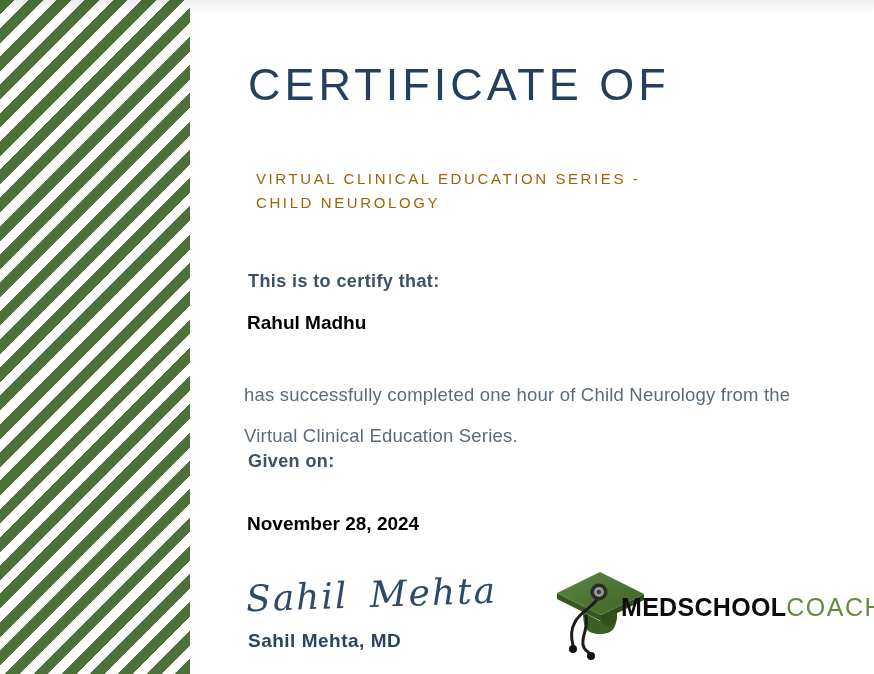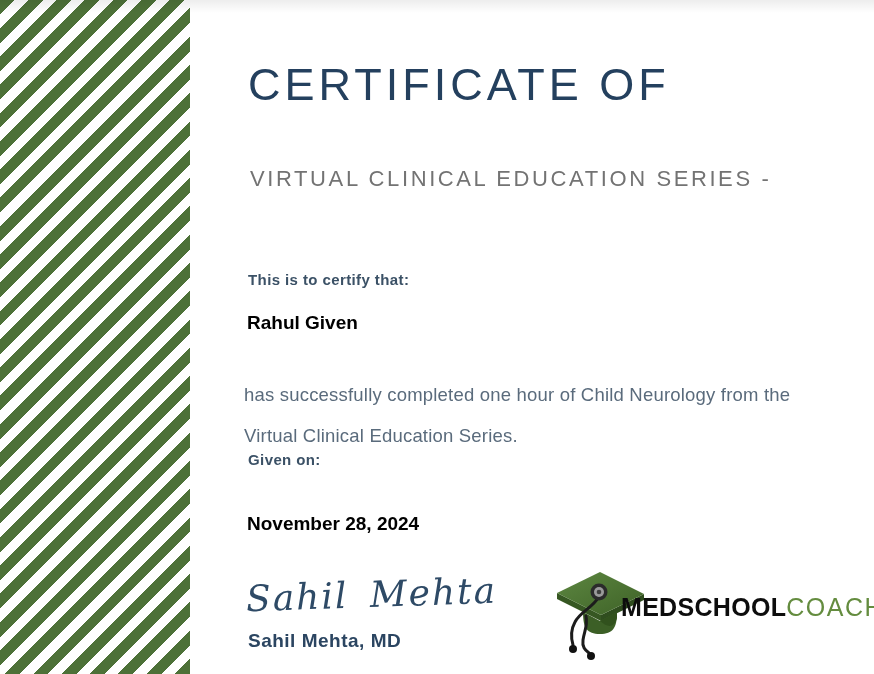--- a/index.html
+++ b/index.html
@@ -34,32 +34,32 @@
     left: 248px; top: 56px;
     font-size: 45px;
     line-height: 57px;
     font-weight: 300;
     letter-spacing: 4px;
     color: #24405e;
     white-space: nowrap;
   }
   .subtitle {
     position: absolute;
-    left: 250px; top: 167px;
-    font-size: 22px;
+    left: 256px; top: 167px;
+    font-size: 15px;
     line-height: 23.5px;
     font-weight: 400;
     letter-spacing: 2.6px;
-    color: #737373;
+    color: #a16207;
     white-space: nowrap;
   }
   .label-bold {
     position: absolute;
     left: 248px;
-    font-size: 15px;
+    font-size: 18px;
     font-weight: 700;
     letter-spacing: 0.4px;
     color: #3b5166;
     white-space: nowrap;
   }
   .certify-label { top: 271px; }
   .given-label  { top: 451px; }
   .black-bold {
     position: absolute;
     left: 247px;
@@ -124,25 +124,26 @@
 
   <div class="stripes"></div>
   <div class="top-shade"></div>
 
   <div class="title">
     <div>CERTIFICATE OF</div>
   </div>
 
   <div class="subtitle">
     <div>VIRTUAL CLINICAL EDUCATION SERIES -</div>
+    <div>CHILD NEUROLOGY</div>
   </div>
 
   <div class="label-bold certify-label">This is to certify that:</div>
 
-  <div class="black-bold recipient">Rahul Given</div>
+  <div class="black-bold recipient">Rahul Madhu</div>
 
   <div class="body-text">
     <div>has successfully completed one hour of Child Neurology from the</div>
     <div>Virtual Clinical Education Series.</div>
   </div>
 
   <div class="label-bold given-label">Given on:</div>
 
   <div class="black-bold date">November 28, 2024</div>
 

